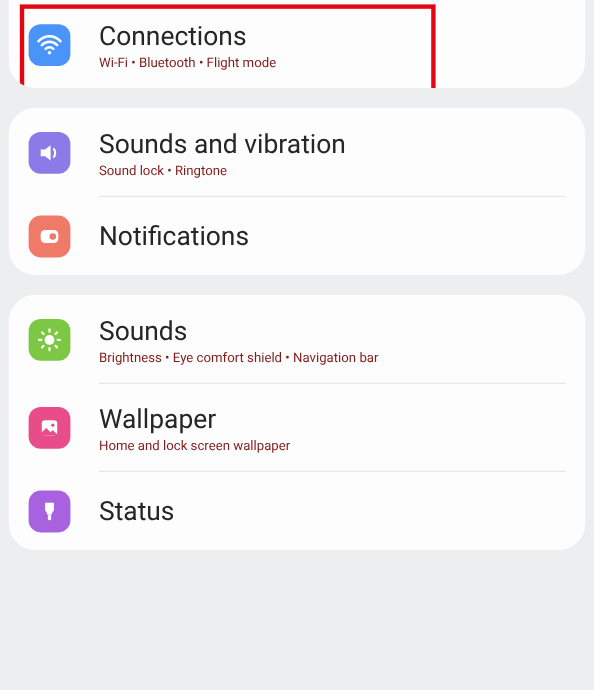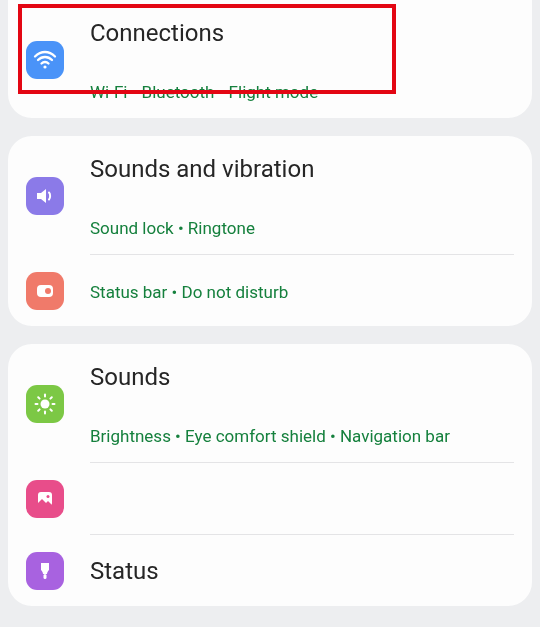--- a/index.html
+++ b/index.html
@@ -37,30 +37,30 @@
     .icon-wrap {
       width: 38px;
       height: 38px;
       border-radius: 11px;
       display: flex;
       align-items: center;
       justify-content: center;
       flex-shrink: 0;
       margin-right: 26px;
     }
-    .text-col { display: flex; flex-direction: column; gap: 32px; }
+    .text-col { display: flex; flex-direction: column; }
     .title {
       font-size: 24px;
       color: #262626;
       font-weight: 400;
       line-height: 1.25;
     }
     .subtitle {
-      font-size: 17px;
-      color: #15803d;
+      font-size: 12px;
+      color: #7f1d1d;
       margin-top: 2px;
     }
     .bg-blue { background: #4a93f8; }
     .bg-purple { background: #8b7ae8; }
     .bg-coral { background: #f07a6a; }
     .bg-green { background: #7cc845; }
     .bg-pink { background: #e84d8a; }
     .bg-violet { background: #a862e0; }
     .highlight-box {
       position: absolute;
@@ -110,21 +110,21 @@
     </div>
   </div>
   <div class="row">
     <div class="icon-wrap bg-coral">
       <svg width="24" height="24" viewBox="0 0 24 24" fill="none">
         <rect x="4" y="6" width="16" height="12" rx="4" fill="white"></rect>
         <circle cx="15" cy="12" r="3" fill="#f07a6a"></circle>
       </svg>
     </div>
     <div class="text-col">
-      <span class="subtitle">Status bar  •  Do not disturb</span>
+      <span class="title">Notifications</span>
     </div>
   </div>
 </div>
 
 <div class="gap"></div>
 
 <div class="card">
   <div class="row">
     <div class="icon-wrap bg-green">
       <svg width="24" height="24" viewBox="0 0 24 24" fill="none">
@@ -147,20 +147,24 @@
     </div>
   </div>
   <div class="row">
     <div class="icon-wrap bg-pink">
       <svg width="24" height="24" viewBox="0 0 24 24" fill="none">
         <rect x="5" y="5" width="14" height="14" rx="3" fill="white"></rect>
         <path d="M5 16 L9 12 L13 16 L15 14 L19 18 L19 16 L19 19 L5 19 Z" fill="#e84d8a"></path>
         <circle cx="15" cy="9.5" r="1.5" fill="#e84d8a"></circle>
       </svg>
     </div>
+    <div class="text-col">
+      <span class="title">Wallpaper</span>
+      <span class="subtitle">Home and lock screen wallpaper</span>
+    </div>
   </div>
   <div class="row">
     <div class="icon-wrap bg-violet">
       <svg width="24" height="24" viewBox="0 0 24 24" fill="none">
         <path d="M8 4 L16 4 L16 11 C16 11 14 13 14 15 L10 15 C10 13 8 11 8 11 Z" fill="white"></path>
         <rect x="10.5" y="15" width="3" height="5" rx="1.5" fill="white"></rect>
       </svg>
     </div>
     <div class="text-col">
       <span class="title">Status</span>

